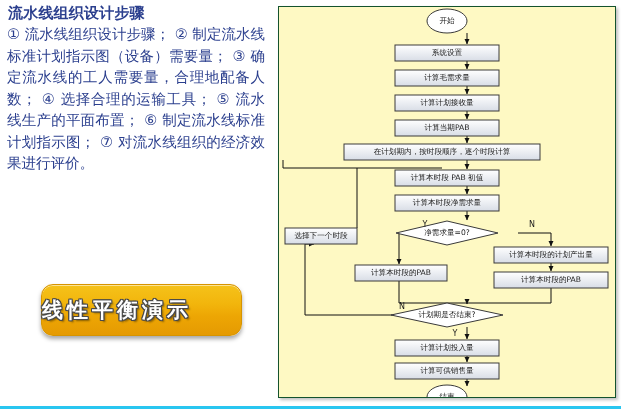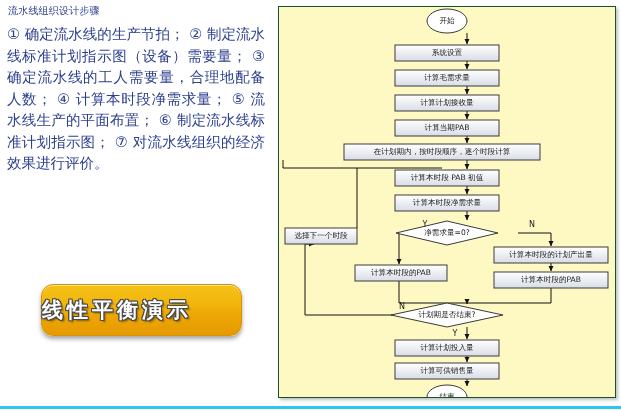--- a/index.html
+++ b/index.html
@@ -9,21 +9,21 @@
     font-family:"DejaVu Sans","Liberation Sans",sans-serif;
     overflow:hidden;position:relative;
   }
   
   #left-column{
     position:absolute;left:0;top:0;width:272px;height:412px;
     background:#ffffff;
   }
   #steps-title{
     position:absolute;left:8px;top:4px;
-    font-size:10px;font-weight:normal;color:#2b3f8e;
+    font-size:15px;font-weight:bold;color:#2b3f8e;
     letter-spacing:0.2px;white-space:nowrap;
   }
   #steps-list{
     position:absolute;left:7px;top:24px;width:258px;
     font-size:14.5px;color:#2b3f8e;line-height:21.5px;
     text-align:justify;
   }
   #steps-list .step{display:inline;}
   
   #demo-button{
@@ -63,24 +63,24 @@
   }
 </style>
 </head>
 <body>
 
 <div id="left-column">
 
   <div id="steps-title">流水线组织设计步骤</div>
 
   <div id="steps-list">
-    <span class="step">① 确定流水线的生产节拍；</span>
+    <span class="step">① 流水线组织设计步骤；</span>
     <span class="step">② 制定流水线标准计划指示图（设备）需要量；</span>
     <span class="step">③ 确定流水线的工人需要量，合理地配备人数；</span>
-    <span class="step">④ 计算本时段净需求量；</span>
+    <span class="step">④ 选择合理的运输工具；</span>
     <span class="step">⑤ 流水线生产的平面布置；</span>
     <span class="step">⑥ 制定流水线标准计划指示图；</span>
     <span class="step">⑦ 对流水线组织的经济效果进行评价。</span>
   </div>
 
   <div id="demo-button">
     <span id="demo-button-label">线性平衡演示</span>
   </div>
 
 </div>

